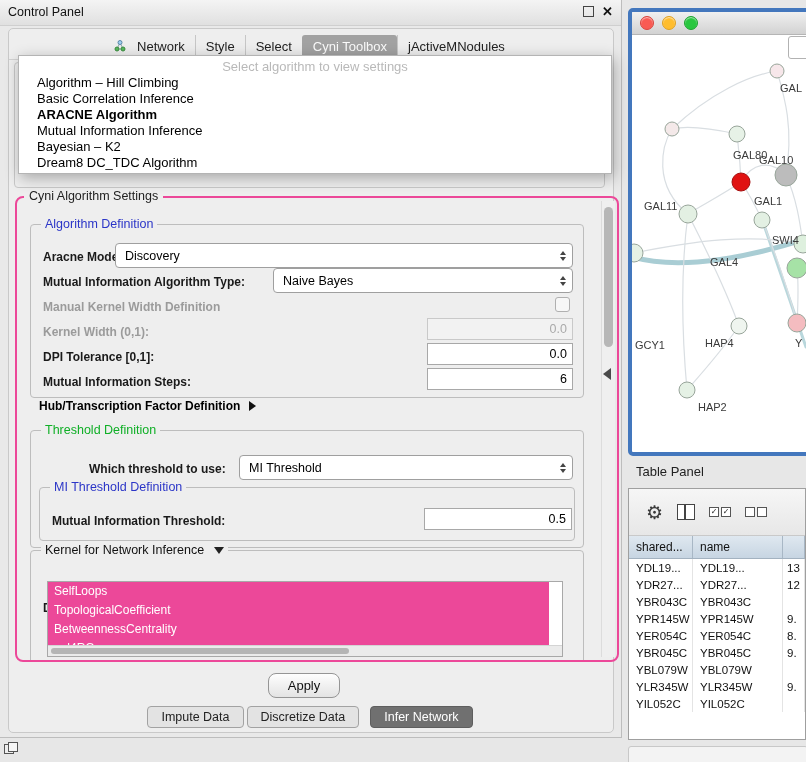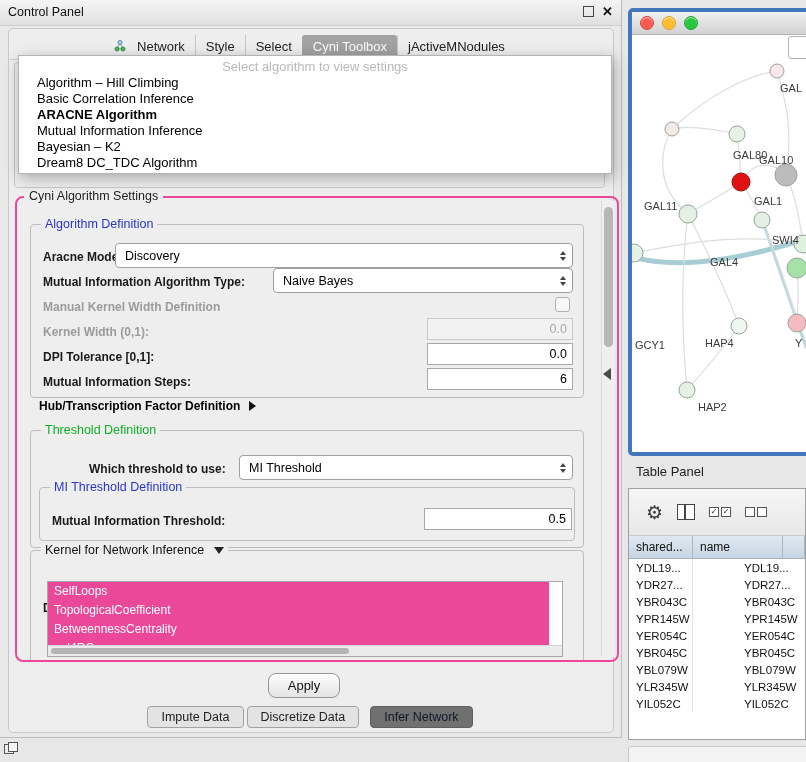--- a/index.html
+++ b/index.html
@@ -67,21 +67,21 @@
   .vscroll{position:absolute;top:3px;right:2px;bottom:3px;width:13px;background:#efefef;border-left:1px solid #dcdcdc;}
   .vthumb{position:absolute;top:6px;left:2px;width:9px;height:140px;background:#b7b7b7;border-radius:5px;}
   .collapse-arrow{position:absolute;left:603px;top:368px;width:0;height:0;
     border-top:6px solid transparent;border-bottom:6px solid transparent;border-right:8px solid #4a4a4a;}
 
   .apply-btn{position:absolute;left:268px;top:673px;width:70px;height:23px;border:1px solid #959595;
     border-radius:8px;background:linear-gradient(#fefefe,#e3e3e3);font-size:13px;text-align:center;line-height:23px;color:#111;}
   .bottom-tabs{position:absolute;left:0;top:706px;width:620px;display:flex;justify-content:center;gap:3px;}
   .btab{font-size:12.5px;height:20px;line-height:20px;padding:0 13px;background:#e3e3e3;
     border:1px solid #a2a2a2;border-radius:4px;color:#222;}
-  .btab.active{background:#707070;color:#0f172a;border-color:#5e5e5e;margin-left:8px;}
+  .btab.active{background:#707070;color:#ffffff;border-color:#5e5e5e;margin-left:8px;}
 
   
   .net-window{position:absolute;left:628px;top:8px;width:200px;height:448px;border:4px solid #4377bd;
     border-radius:5px;background:#fff;overflow:hidden;box-sizing:border-box;}
   .net-titlebar{height:22px;background:linear-gradient(#f0f0f0,#d2d2d2);border-bottom:1px solid #b5b5b5;
     display:flex;align-items:center;gap:8px;padding-left:8px;}
   .light{width:12px;height:12px;border-radius:50%;box-shadow:inset 0 1px 1px rgba(255,255,255,.65);}
   .light.red{background:#f95b53;border:1px solid #d8453e;}
   .light.yellow{background:#ffbd2e;border:1px solid #dfa123;}
   .light.green{background:#29c73f;border:1px solid #1fa431;}
@@ -98,21 +98,21 @@
     display:flex;align-items:center;gap:14px;padding-left:17px;}
   .gear{font-size:19px;color:#3a3a3a;line-height:19px;}
   .colicon{width:16px;height:14px;border:1.5px solid #444;display:inline-block;position:relative;background:#fff;}
   .colicon-in{position:absolute;left:6px;top:0;width:1.5px;height:100%;background:#444;}
   .cbgroup{display:inline-flex;gap:2px;}
   .cb{width:8px;height:8px;border:1px solid #555;display:inline-block;font-size:8px;line-height:8px;
     text-align:center;color:#222;background:#fff;}
   .thead{display:flex;height:22px;background:linear-gradient(#dfe8f0,#c7d5e2);border-bottom:1px solid #a3b2c0;font-size:12px;color:#111;}
   .hcell{border-right:1px solid #a8b7c5;display:flex;align-items:center;padding-left:7px;box-sizing:border-box;white-space:nowrap;overflow:hidden;}
   .c0{width:64px;flex:none;} .c1{width:90px;flex:none;} .c2{flex:1;}
-  .trow{display:flex;height:17px;font-size:11.5px;color:#111;gap:44px;}
+  .trow{display:flex;height:17px;font-size:11.5px;color:#111;}
   .tcell{border-right:1px solid #e4e4e4;height:100%;display:flex;align-items:center;
     padding-left:7px;box-sizing:border-box;white-space:nowrap;overflow:hidden;}
   .tcell.c2{padding-left:4px;}
 
   
   .panel-dock-icon{position:absolute;left:4px;top:742px;width:14px;height:12px;}
   .panel-dock-icon span{position:absolute;left:0;top:2px;width:8px;height:8px;border:1.5px solid #555;background:#eee;}
   .panel-dock-icon::after{content:"";position:absolute;left:4px;top:0;width:8px;height:8px;border:1.5px solid #555;background:#f6f6f6;}
   .bottom-strip{position:absolute;left:628px;top:746px;width:178px;height:16px;background:#f3f3f3;
     border:1px solid #c8c8c8;border-radius:3px 3px 0 0;}

